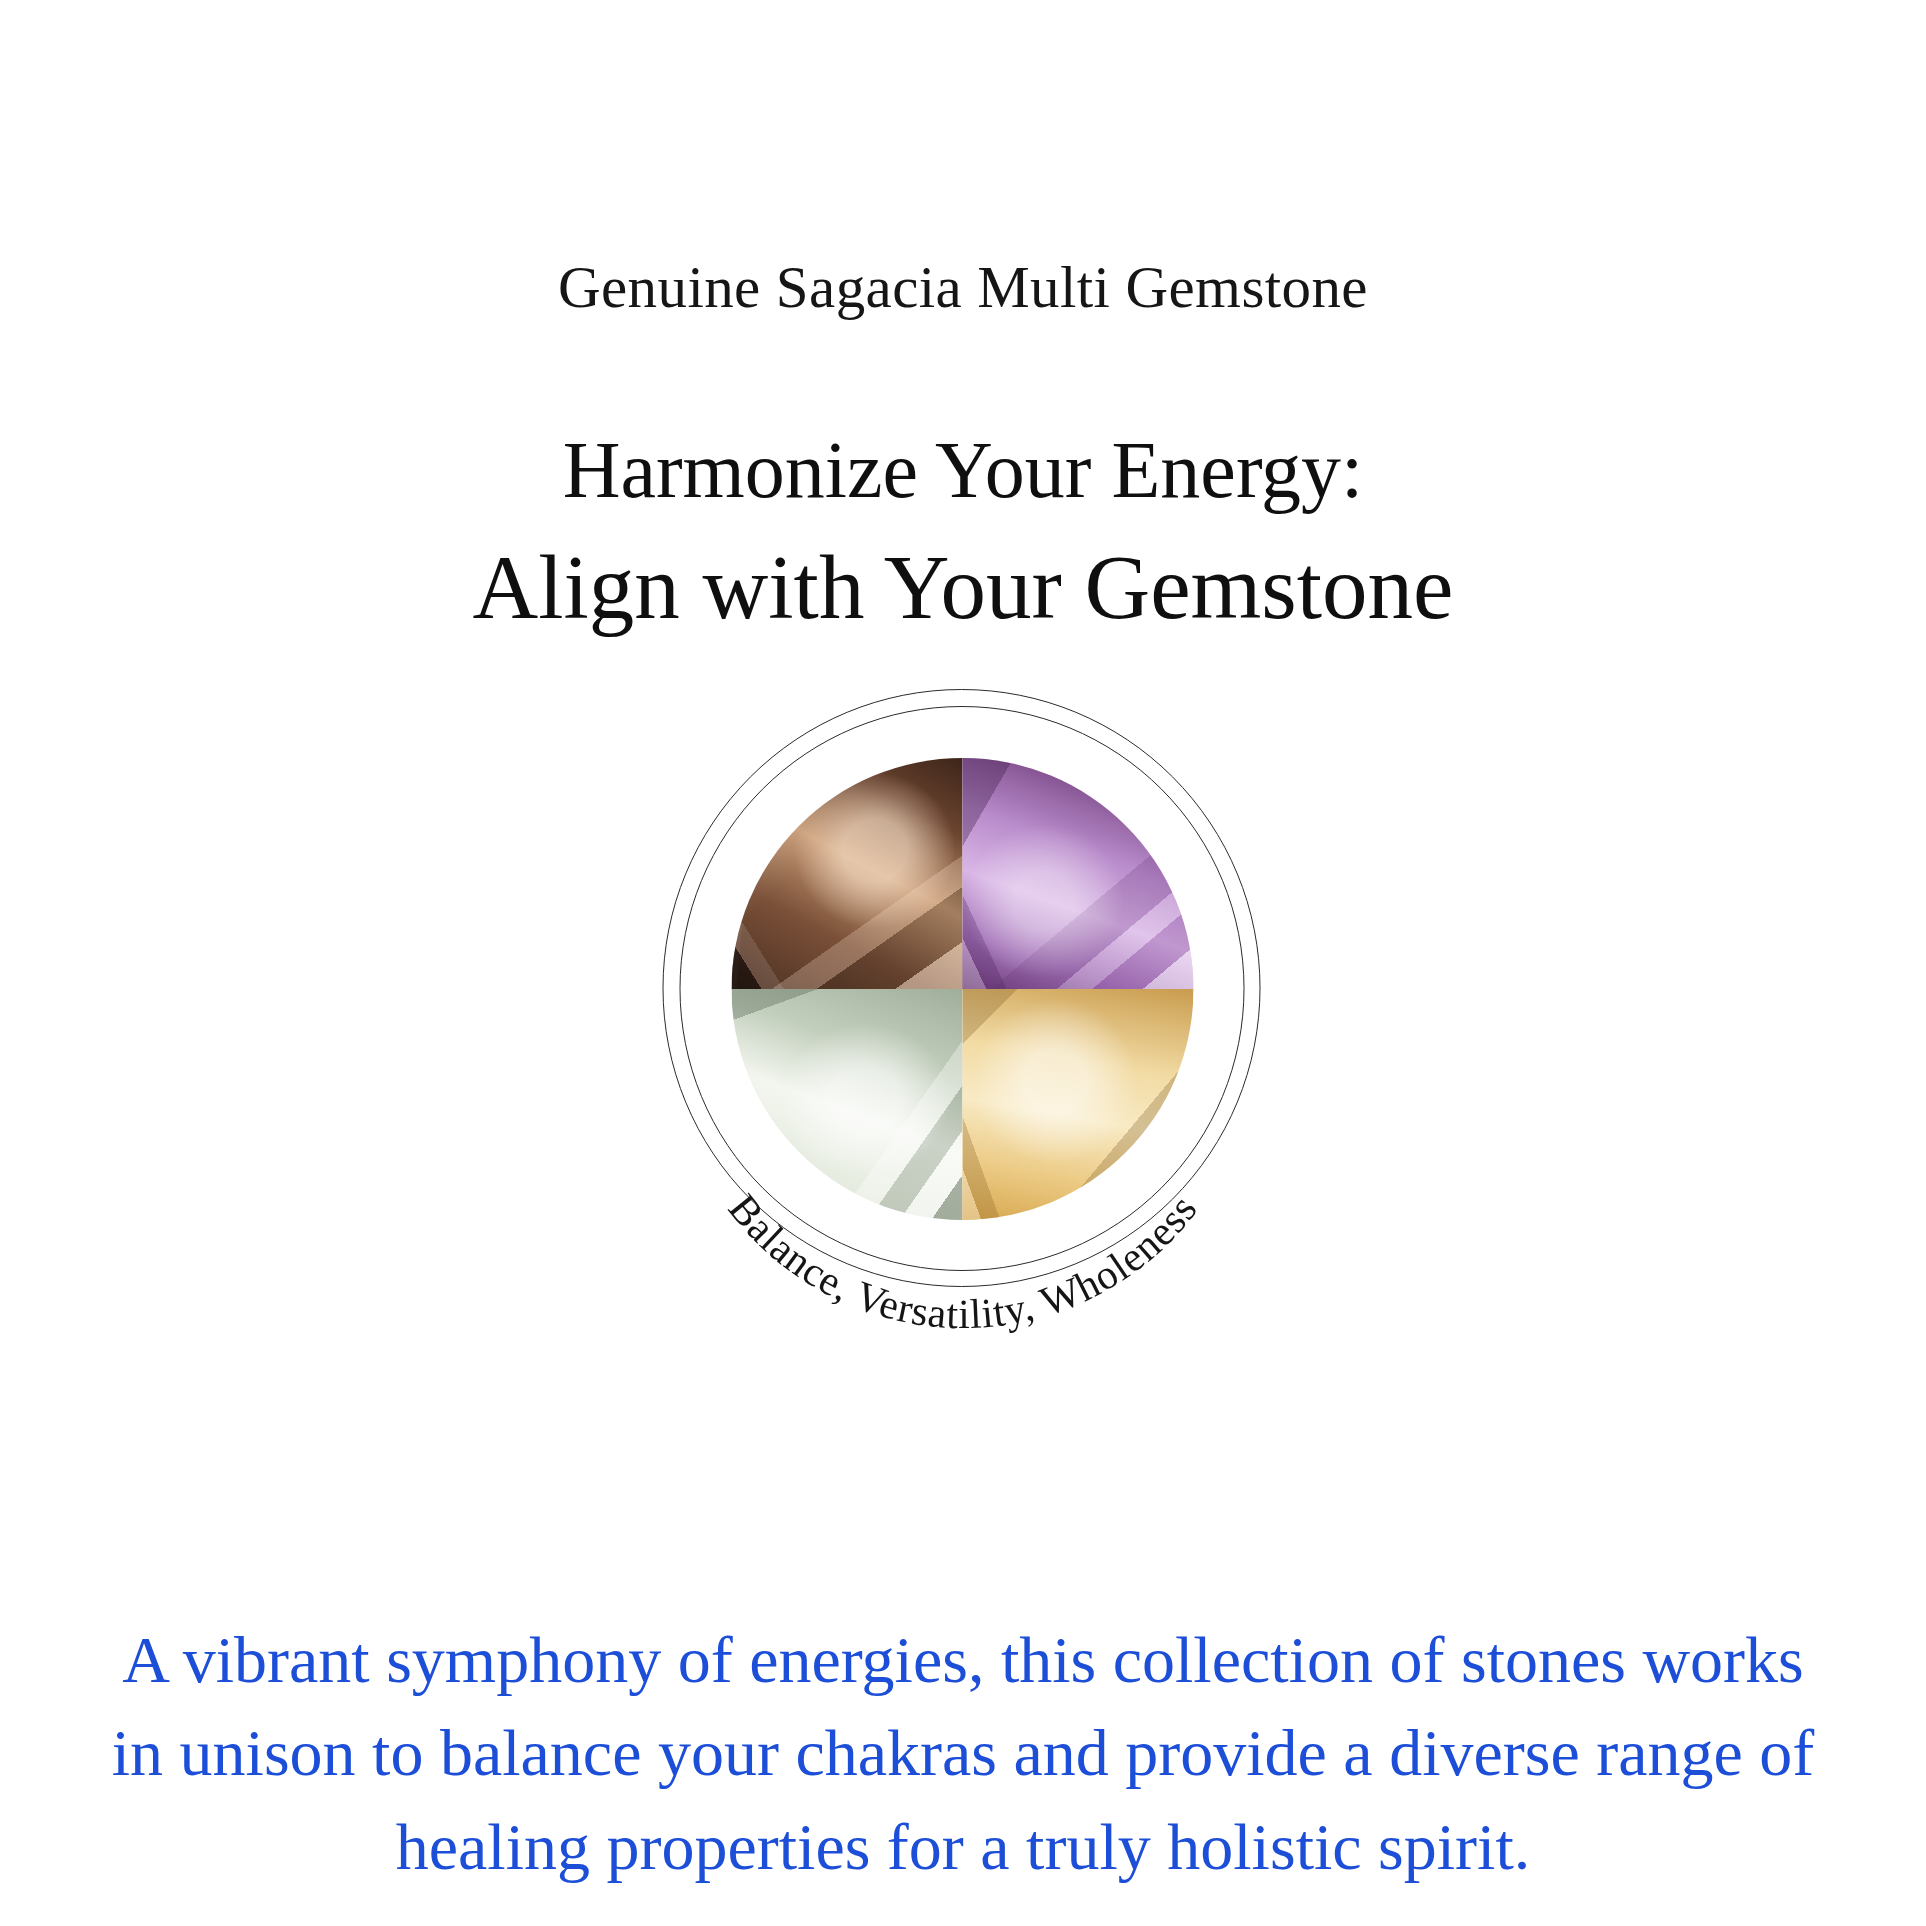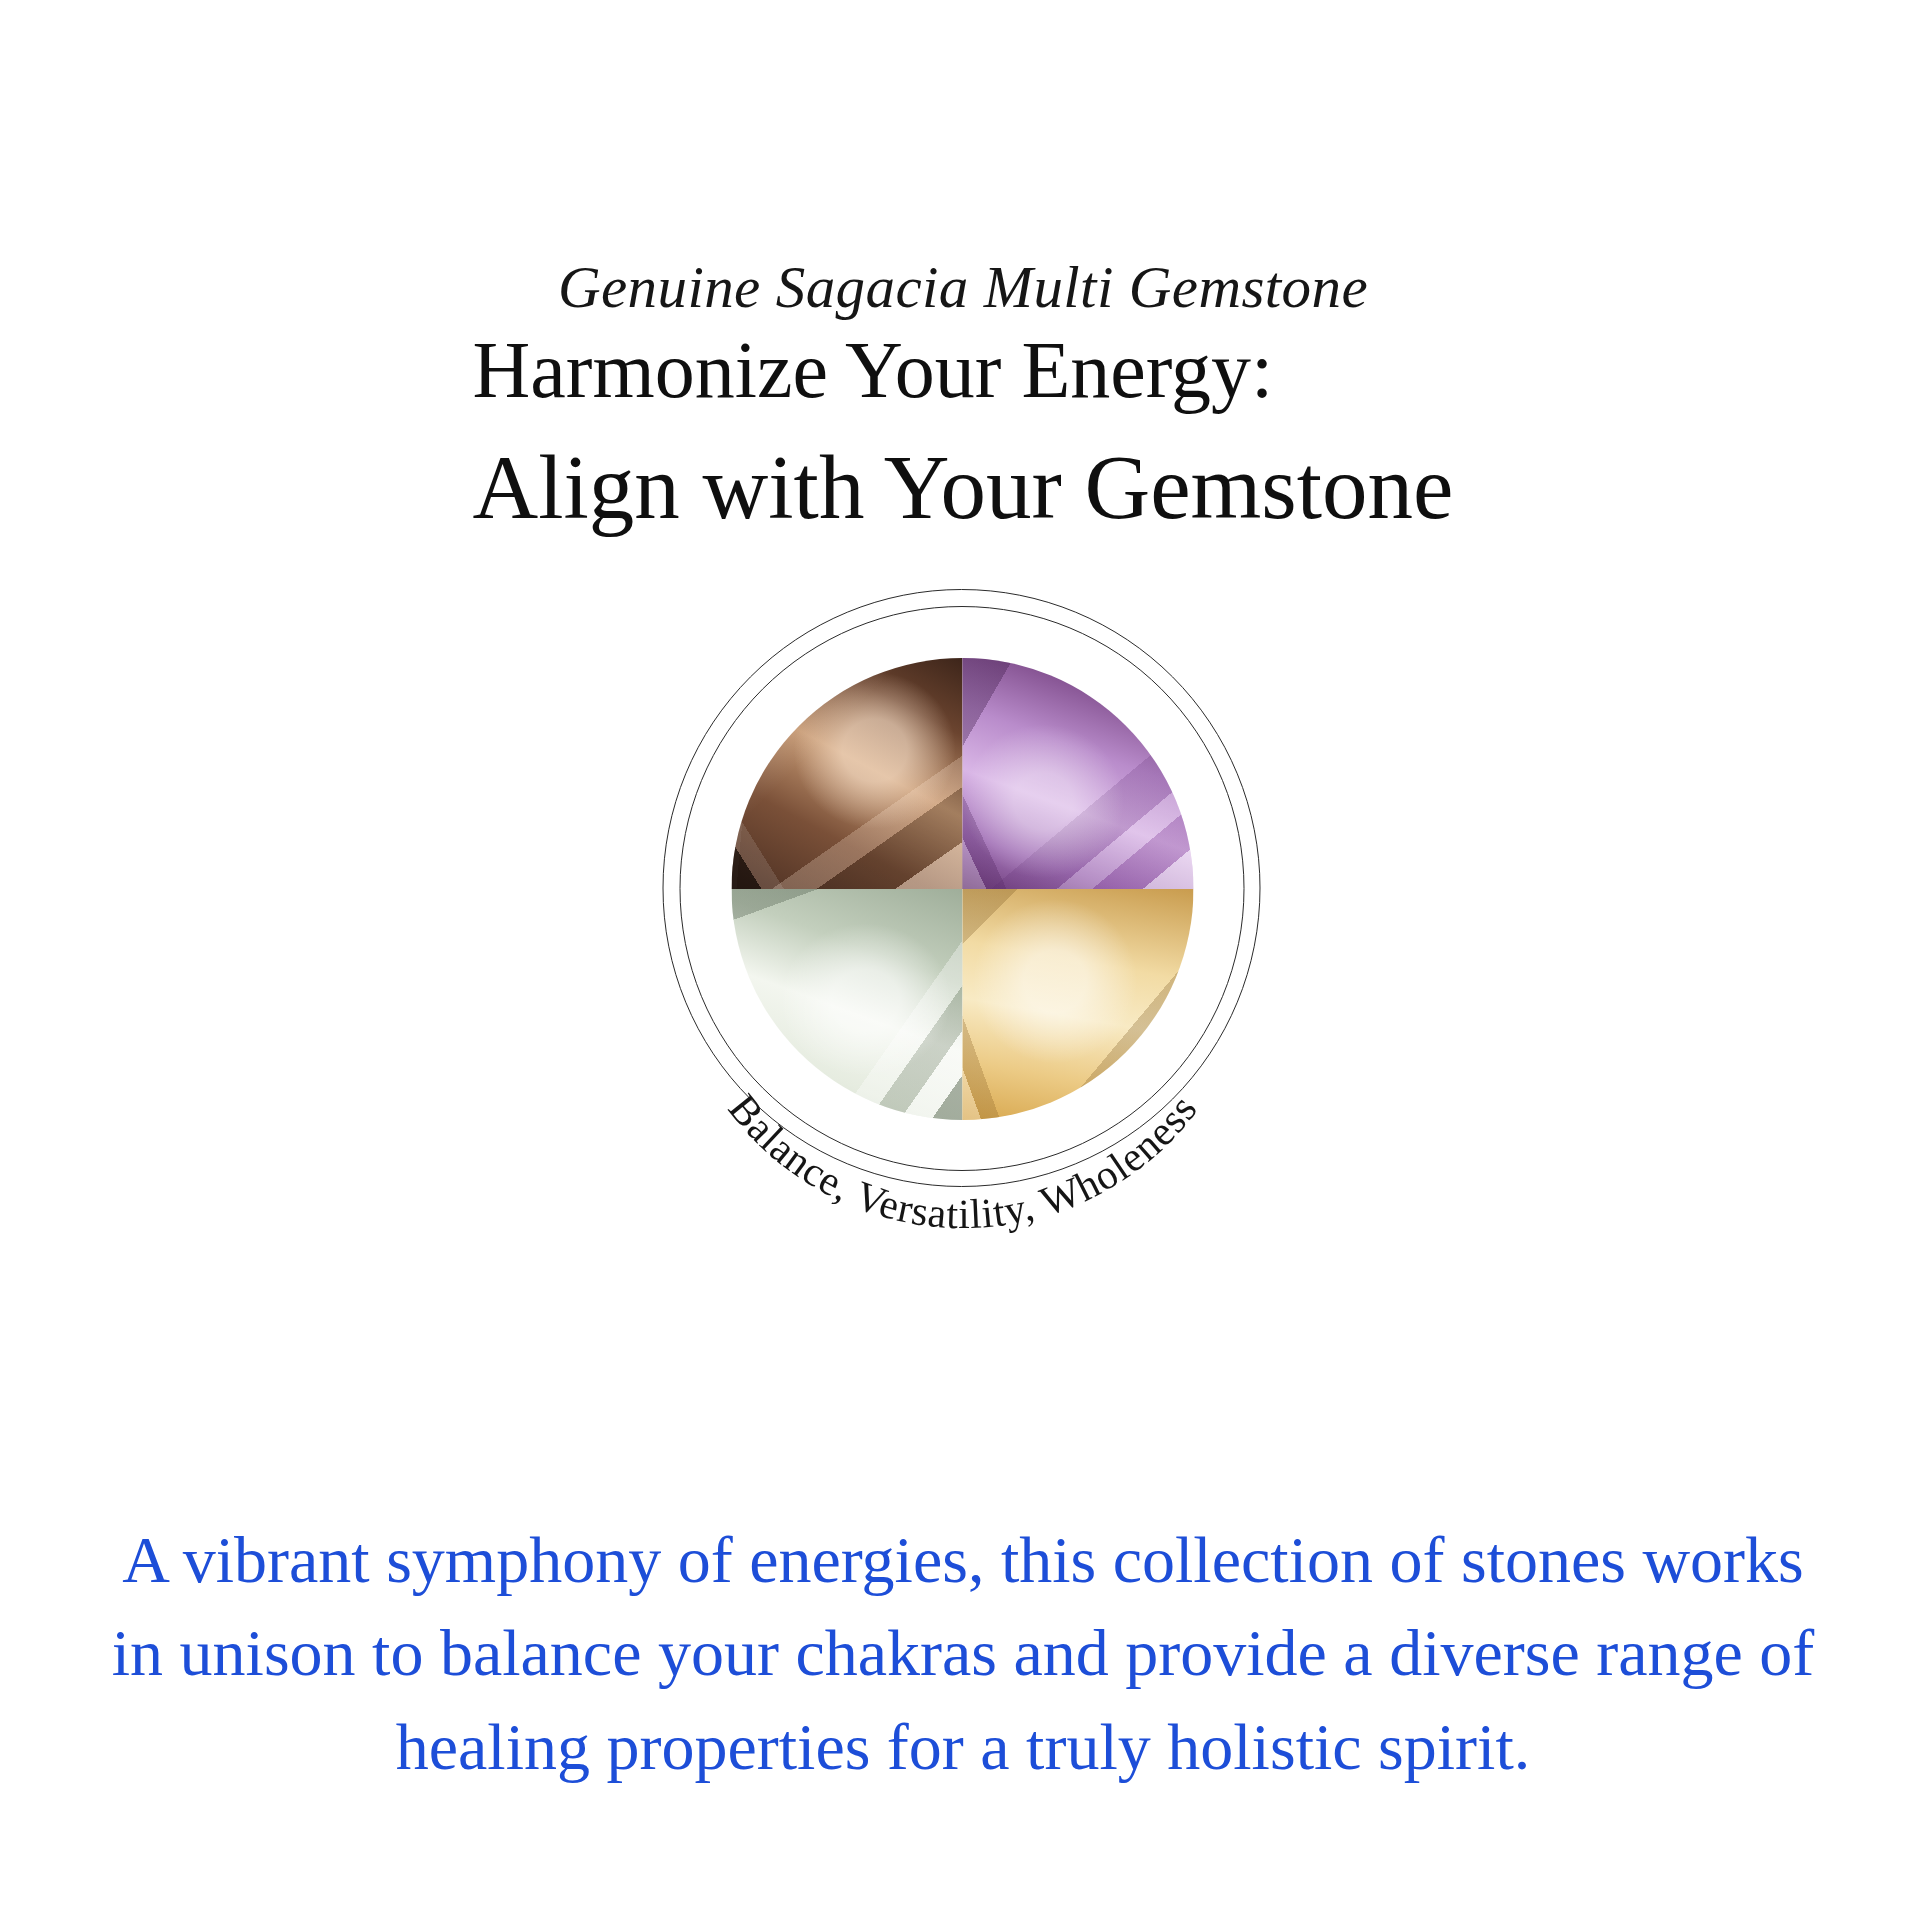--- a/index.html
+++ b/index.html
@@ -24,23 +24,24 @@
     align-items: center;
   }
   .eyebrow {
     margin-top: 254px;
     font-size: 59px;
     font-weight: 400;
     letter-spacing: 0.4px;
     line-height: 1.15;
     text-align: center;
     color: #161616;
-    font-style: italic;
   }
   .headline {
+    margin-top: 100px;
+    text-align: center;
     color: #0f0f0f;
     line-height: 1.22;
   }
   .headline .l1 {
     display: block;
     font-size: 80px;
     font-weight: 400;
   }
   .headline .l2 {
     display: block;

